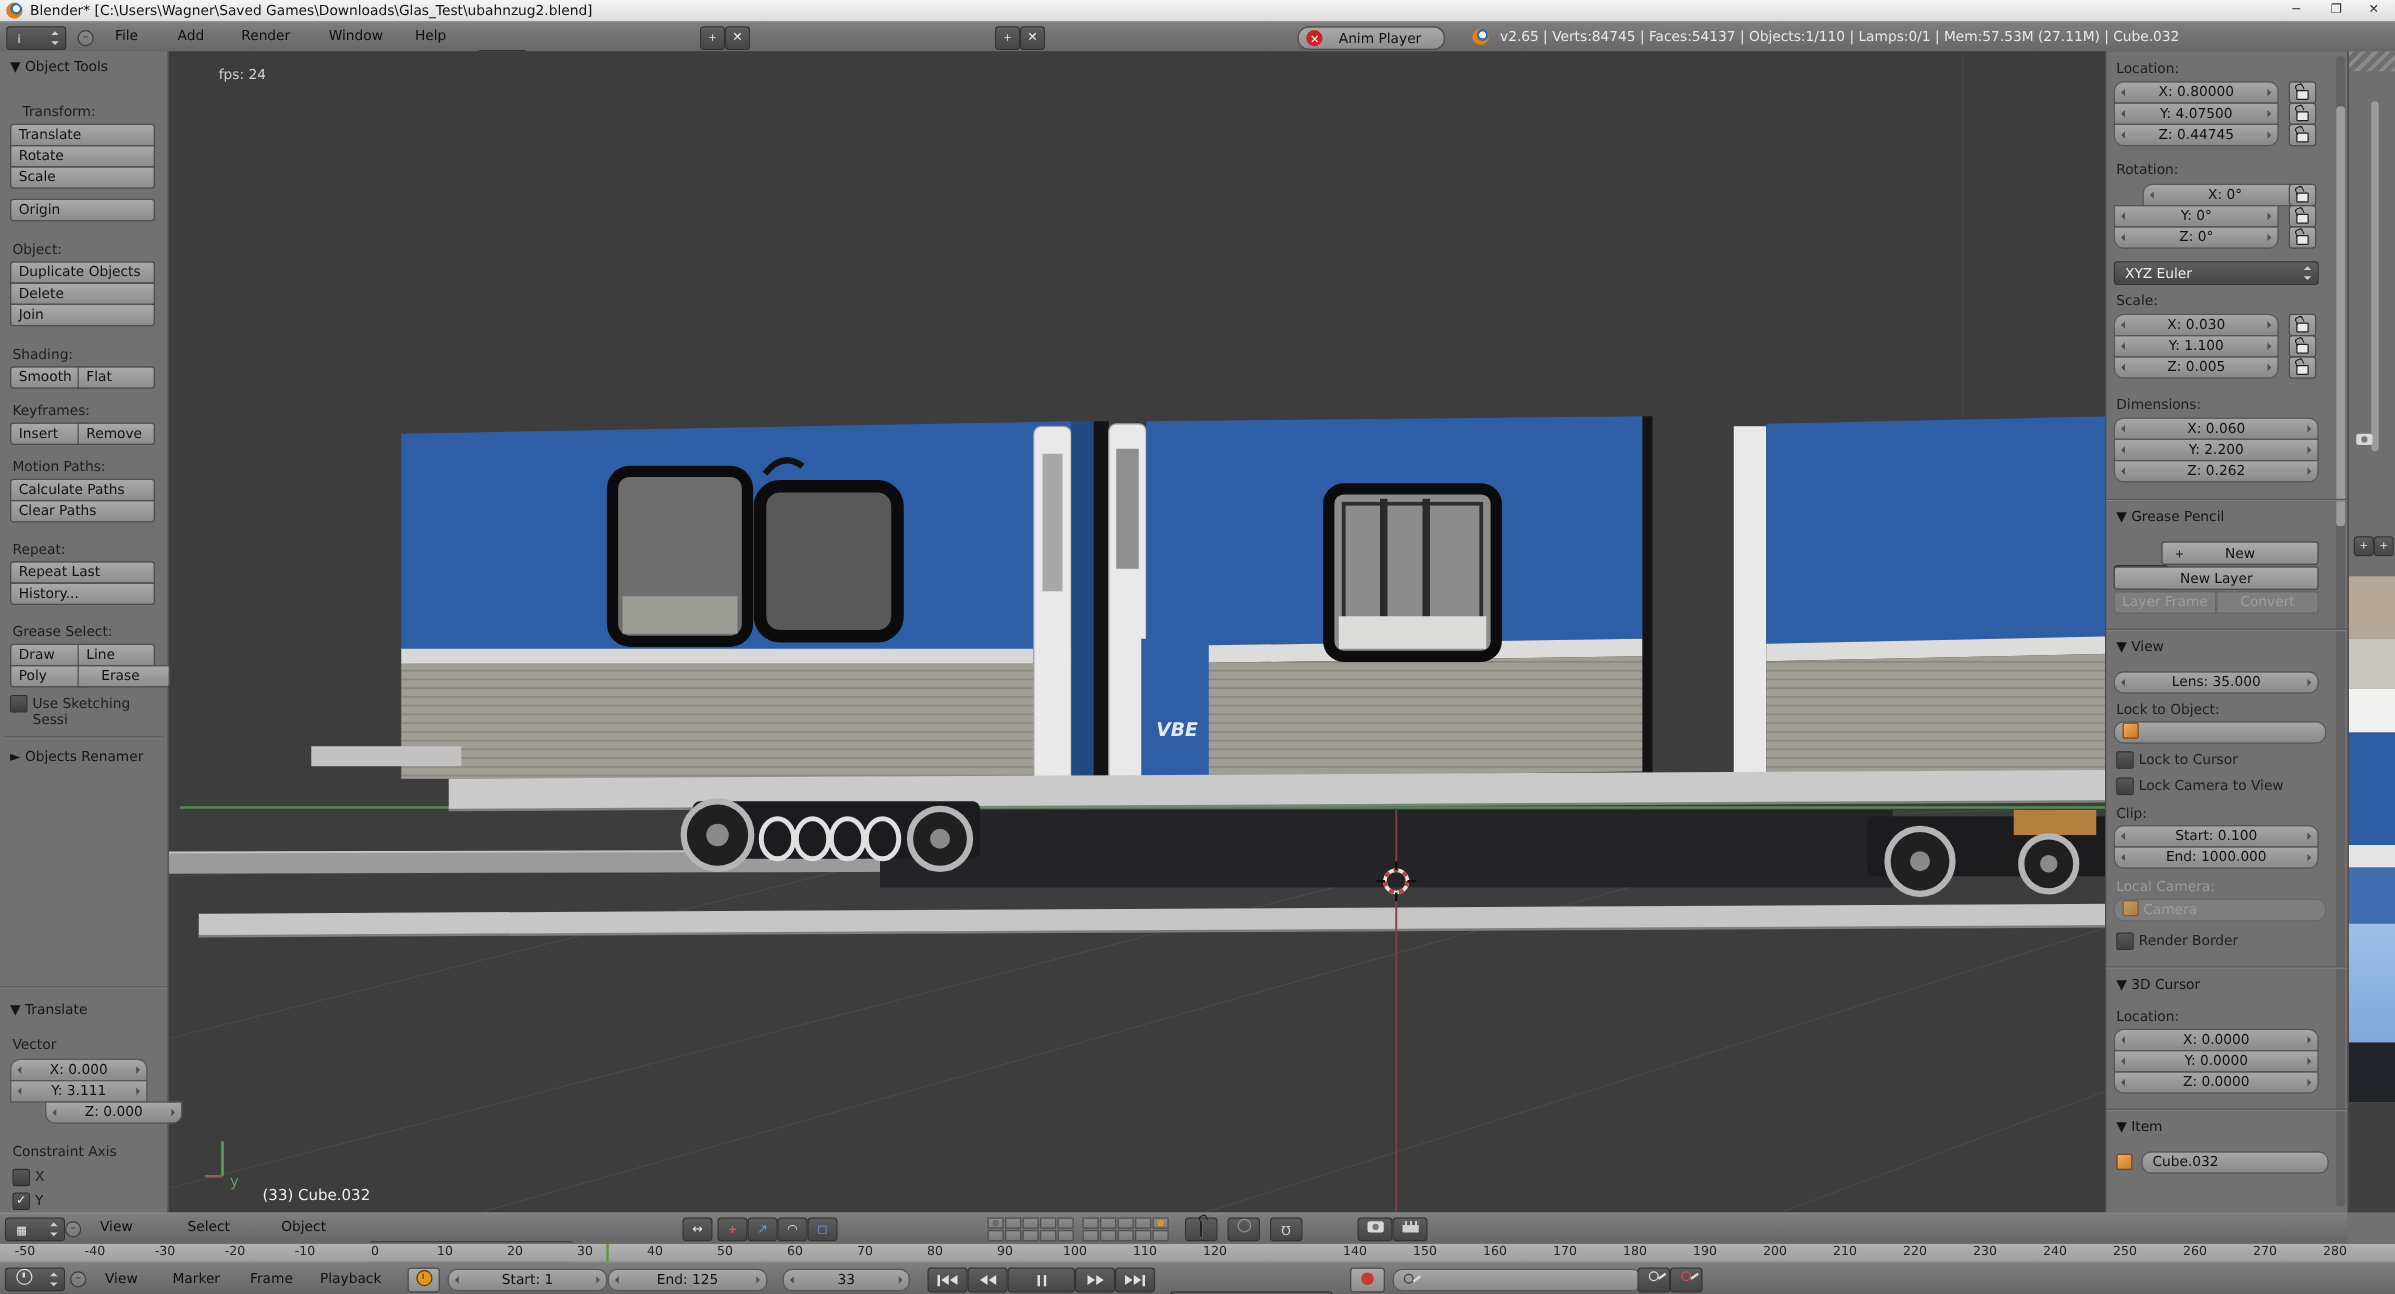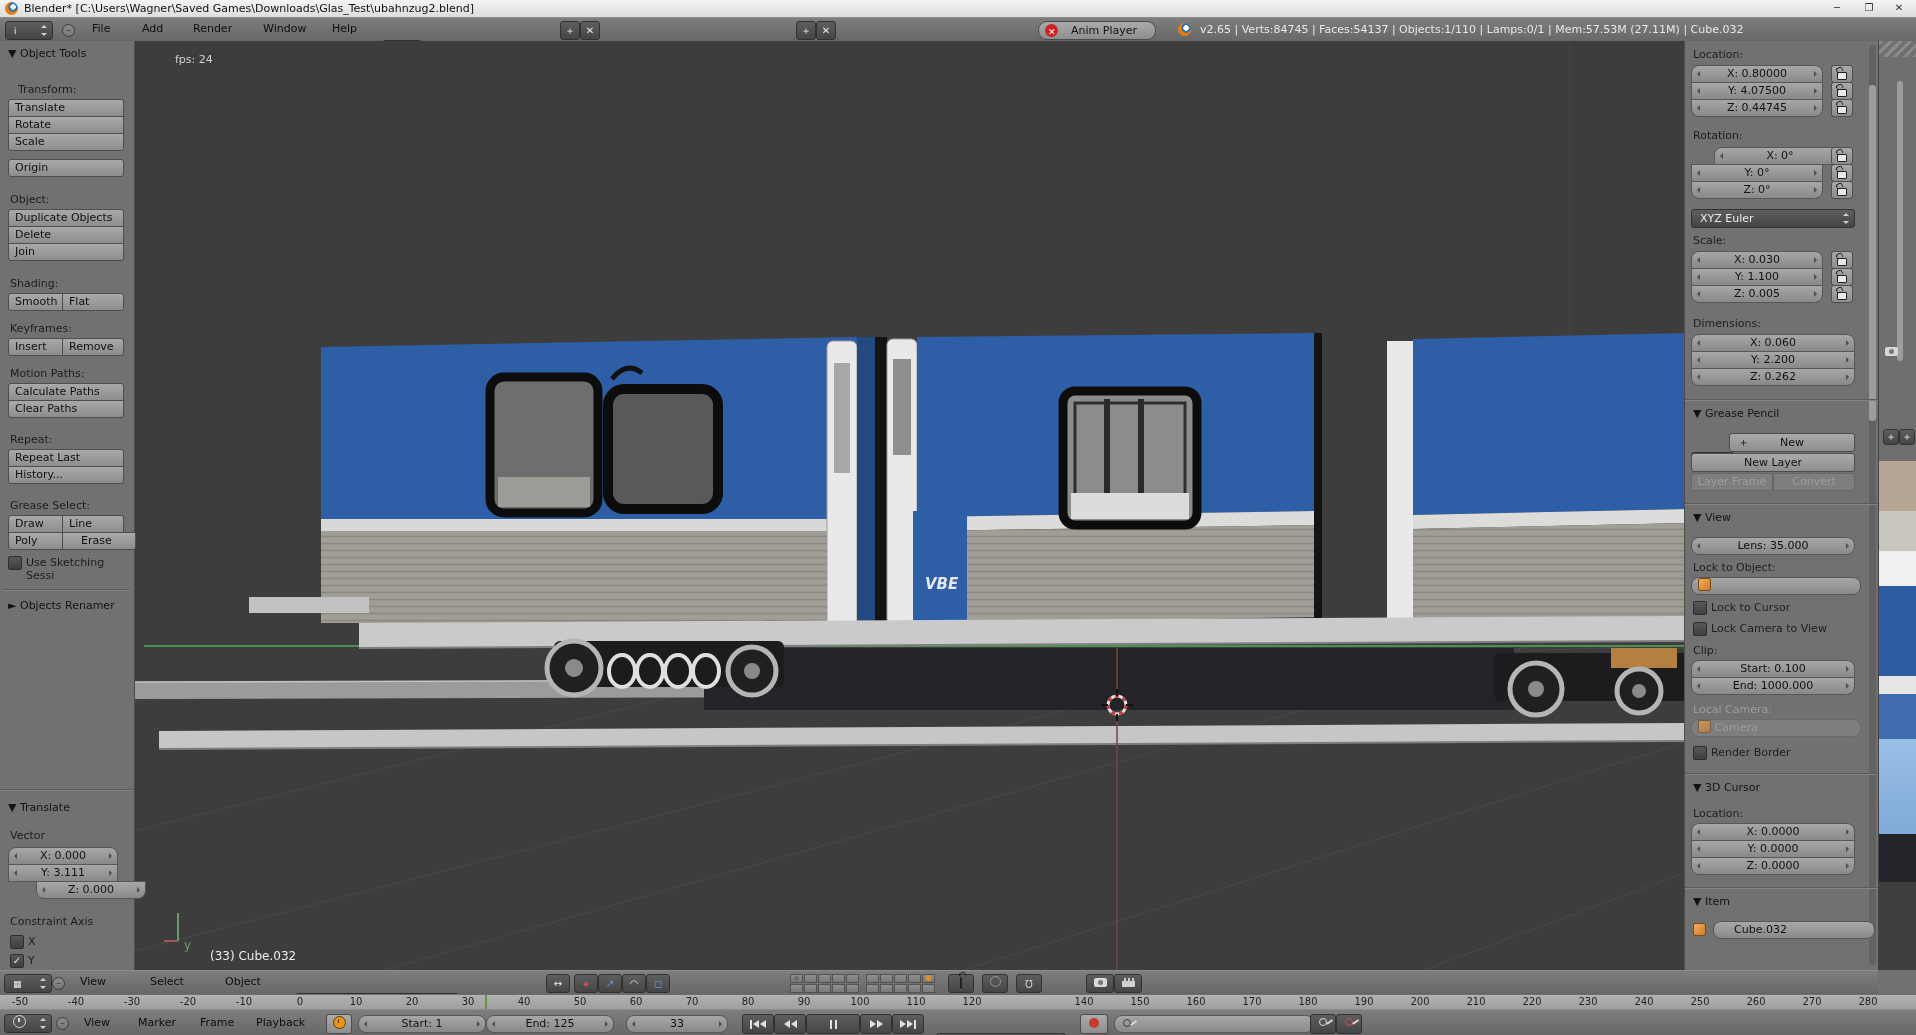--- a/index.html
+++ b/index.html
@@ -346,21 +346,21 @@
   <div class="sep" style="left:0;top:732px;width:194px;"></div>
   <div class="abs phdr" style="left:8px;top:740px;"><span>▼ </span><span>3D Cursor</span></div>
   <div class="abs lbl" style="left:8px;top:766px;">Location:</div>
   <div class="pill" style="left:6px;top:782px;width:162px;border-radius:8px 8px 0 0;">X: 0.0000</div>
   <div class="pill" style="left:6px;top:799px;width:162px;border-radius:0;">Y: 0.0000</div>
   <div class="pill" style="left:6px;top:816px;width:162px;border-radius:0 0 8px 8px;">Z: 0.0000</div>
 
   <div class="sep" style="left:0;top:846px;width:194px;"></div>
   <div class="abs phdr" style="left:8px;top:854px;"><span>▼ </span><span>Item</span></div>
   <span class="abs cube" style="left:8px;top:882px;"></span>
-  <div class="pill noarrow" style="left:28px;top:880px;width:140px;text-align:left;padding-left:20px;">Cube.032</div>
+  <div class="pill noarrow" style="left:28px;top:880px;width:140px;text-align:left;padding-left:8px;">Cube.032</div>
 </div>
 
 <div class="abs" style="left:1878px;top:41px;width:38px;height:929px;background:#6f6f6f;border-left:1px solid #434343;overflow:hidden;">
   <div class="abs" style="left:0;top:0;width:38px;height:16px;background:repeating-linear-gradient(135deg,#8a8a8a 0 3px,#6f6f6f 3px 7px);"></div>
   <div class="abs" style="left:18px;top:40px;width:6px;height:280px;background:#9d9d9d;border-radius:3px;"></div>
   <span class="abs camico" style="left:6px;top:300px;"></span>
   <div class="abs sqbtn" style="left:4px;top:388px;width:14px;height:14px;line-height:14px;">＋</div>
   <div class="abs sqbtn" style="left:20px;top:388px;width:14px;height:14px;line-height:14px;">＋</div>
   <div class="abs" style="left:0;top:420px;width:38px;height:50px;background:#b5a696;"></div>
   <div class="abs" style="left:0;top:470px;width:38px;height:40px;background:#c9c6c0;"></div>

